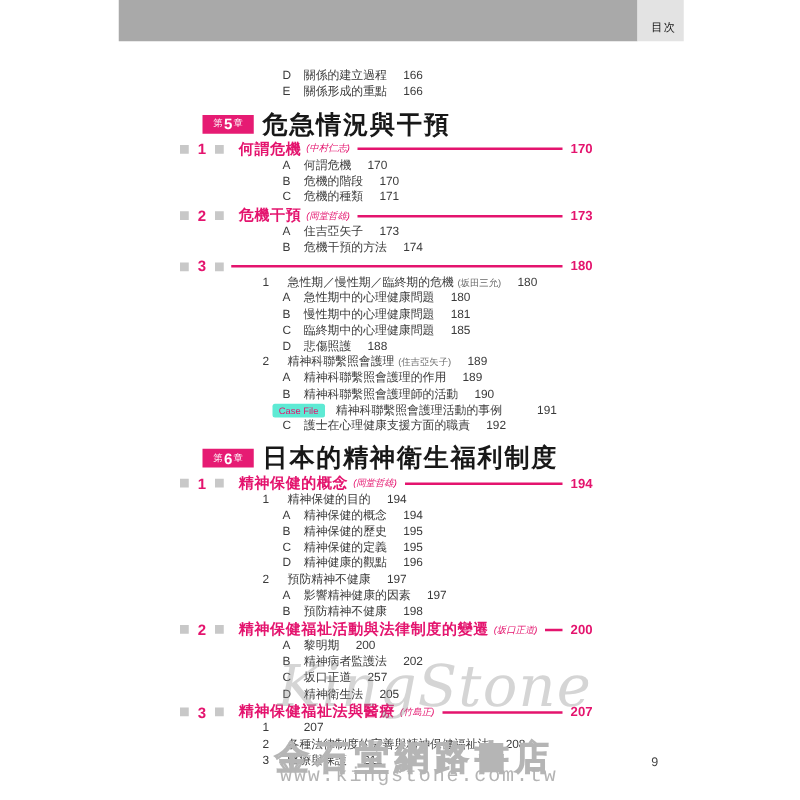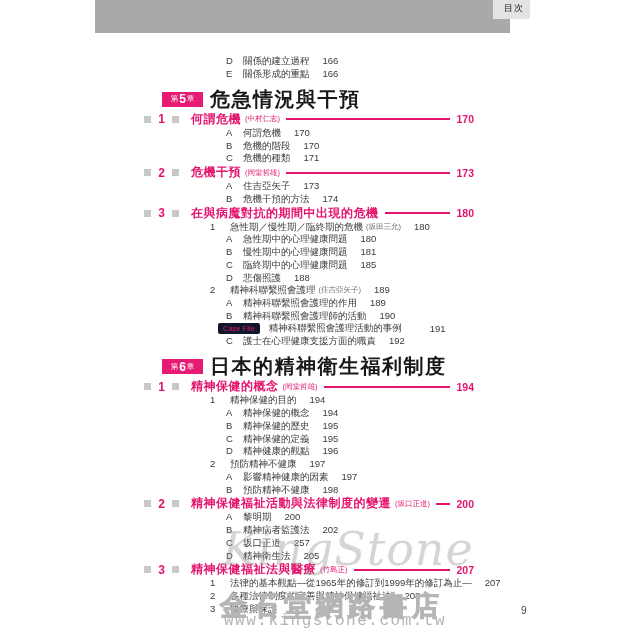--- a/index.html
+++ b/index.html
@@ -10,48 +10,48 @@
     color:#333;
   }
   :root{
     --accent:#e4146e;
     --badge:#e61b73;
     --hdr:#a9a9a9;
     --tab:#e3e3e3;
   }
   
   .header-bar{position:absolute;left:95px;top:0;width:415px;height:33px;background:var(--hdr);}
-  .header-tab{position:absolute;left:493px;top:0;width:37px;height:19px;background:var(--tab);}
+  .header-tab{position:absolute;left:510px;top:0;width:37px;height:33px;background:var(--tab);}
   .header-tab .mulu{position:absolute;right:6px;bottom:4px;font-size:9px;color:#161616;letter-spacing:1px;}
   
   .toc{position:absolute;left:0;top:55px;width:640px;z-index:2;}
   .row-item{display:flex;align-items:center;height:12.75px;line-height:12.75px;font-size:9.5px;color:#3a3a3a;}
   .lv-letter{padding-left:226px;}
   .lv-num{padding-left:210px;}
   .lv-letter .lbl{width:17px;flex:0 0 17px;}
   .lv-num .lbl{width:20px;flex:0 0 20px;}
   .row-item .pg{margin-left:13px;}
   .iauthor{font-size:7.5px;color:#6a6a6a;margin-left:3px;}
   
   .row-section{display:flex;align-items:center;height:13.5px;margin:0.75px 0 0.75px 144px;width:330px;}
   .sq{width:7px;height:7px;background:#c8c8c8;flex:0 0 7px;}
   .snum{font-size:12px;font-weight:bold;color:var(--accent);margin:0 6px;width:9px;text-align:center;}
   .stitle{font-size:12px;font-weight:bold;color:var(--accent);margin-left:12px;letter-spacing:0.5px;white-space:nowrap;}
-  .sauthor{font-size:7.5px;color:var(--accent);margin-left:4px;white-space:nowrap;}
+  .sauthor{font-size:7.5px;color:var(--accent);margin-left:4px;white-space:nowrap;font-style:italic;}
   .leader{flex:1;height:0;border-top:2px solid var(--accent);margin:0 6px;align-self:center;}
   .spg{font-size:10.5px;color:var(--accent);font-weight:bold;}
   
   .row-chapter{display:flex;align-items:center;height:23px;margin:7px 0 2px 162px;}
   .badge{width:41px;height:15px;background:var(--badge);color:#fff;display:flex;align-items:center;justify-content:center;gap:1px;flex:0 0 41px;}
   .badge .bs{font-size:7.5px;}
   .badge .bn{font-size:12px;font-weight:bold;line-height:12px;}
   .ctitle{font-size:20px;font-weight:bold;color:#181818;margin-left:7px;letter-spacing:1.5px;white-space:nowrap;}
   
   .row-case{display:flex;align-items:center;height:12.75px;font-size:9.5px;color:#3a3a3a;padding-left:218px;}
-  .cbadge{background:#0f172a;color:var(--accent);font-size:7.5px;padding:1px 5px;border-radius:2px;margin-right:9px;line-height:9px;}
+  .cbadge{background:#5eead4;color:var(--accent);font-size:7.5px;padding:1px 5px;border-radius:2px;margin-right:9px;line-height:9px;}
   .row-case .pg{margin-left:28px;}
   
   .wm-big{position:absolute;left:222px;top:522px;z-index:3;
     font-family:"DejaVu Serif","Liberation Serif",serif;font-style:italic;
     font-size:46px;color:rgba(145,145,145,0.38);letter-spacing:1px;pointer-events:none;}
   .wm-store{position:absolute;left:220px;top:588px;z-index:3;
     font-size:27px;font-weight:bold;letter-spacing:5px;
     color:rgba(255,255,255,0.08);-webkit-text-stroke:1px #b5b5b5;pointer-events:none;white-space:nowrap;}
   .wm-url{position:absolute;left:224px;top:612px;z-index:3;
     font-family:Liberation Mono, monospace;
@@ -125,21 +125,20 @@
     </div>
     <div class="row-item lv-letter">
       <span class="lbl">B</span>
       <span class="txt">危機干預的方法</span>
       <span class="pg">174</span>
     </div>
     <div class="row-section">
       <span class="sq"></span>
       <span class="snum">3</span>
       <span class="sq"></span>
-      <span class="stitle">在與病魔對抗的期間中出現的危機</span>
       <span class="leader"></span>
       <span class="spg">180</span>
     </div>
     <div class="row-item lv-num">
       <span class="lbl">1</span>
       <span class="txt">急性期／慢性期／臨終期的危機</span>
       <span class="iauthor">(坂田三允)</span>
       <span class="pg">180</span>
     </div>
     <div class="row-item lv-letter">
@@ -278,21 +277,20 @@
       <span class="sq"></span>
       <span class="snum">3</span>
       <span class="sq"></span>
       <span class="stitle">精神保健福祉法與醫療</span>
       <span class="sauthor">(竹島正)</span>
       <span class="leader"></span>
       <span class="spg">207</span>
     </div>
     <div class="row-item lv-num">
       <span class="lbl">1</span>
-      <span class="txt">法律的基本觀點—從1965年的修訂到1999年的修訂為止—</span>
       <span class="pg">207</span>
     </div>
     <div class="row-item lv-num">
       <span class="lbl">2</span>
       <span class="txt">各種法律制度的完善與精神保健福祉法</span>
       <span class="pg">208</span>
     </div>
     <div class="row-item lv-num">
       <span class="lbl">3</span>
       <span class="txt">醫療與保護</span>

